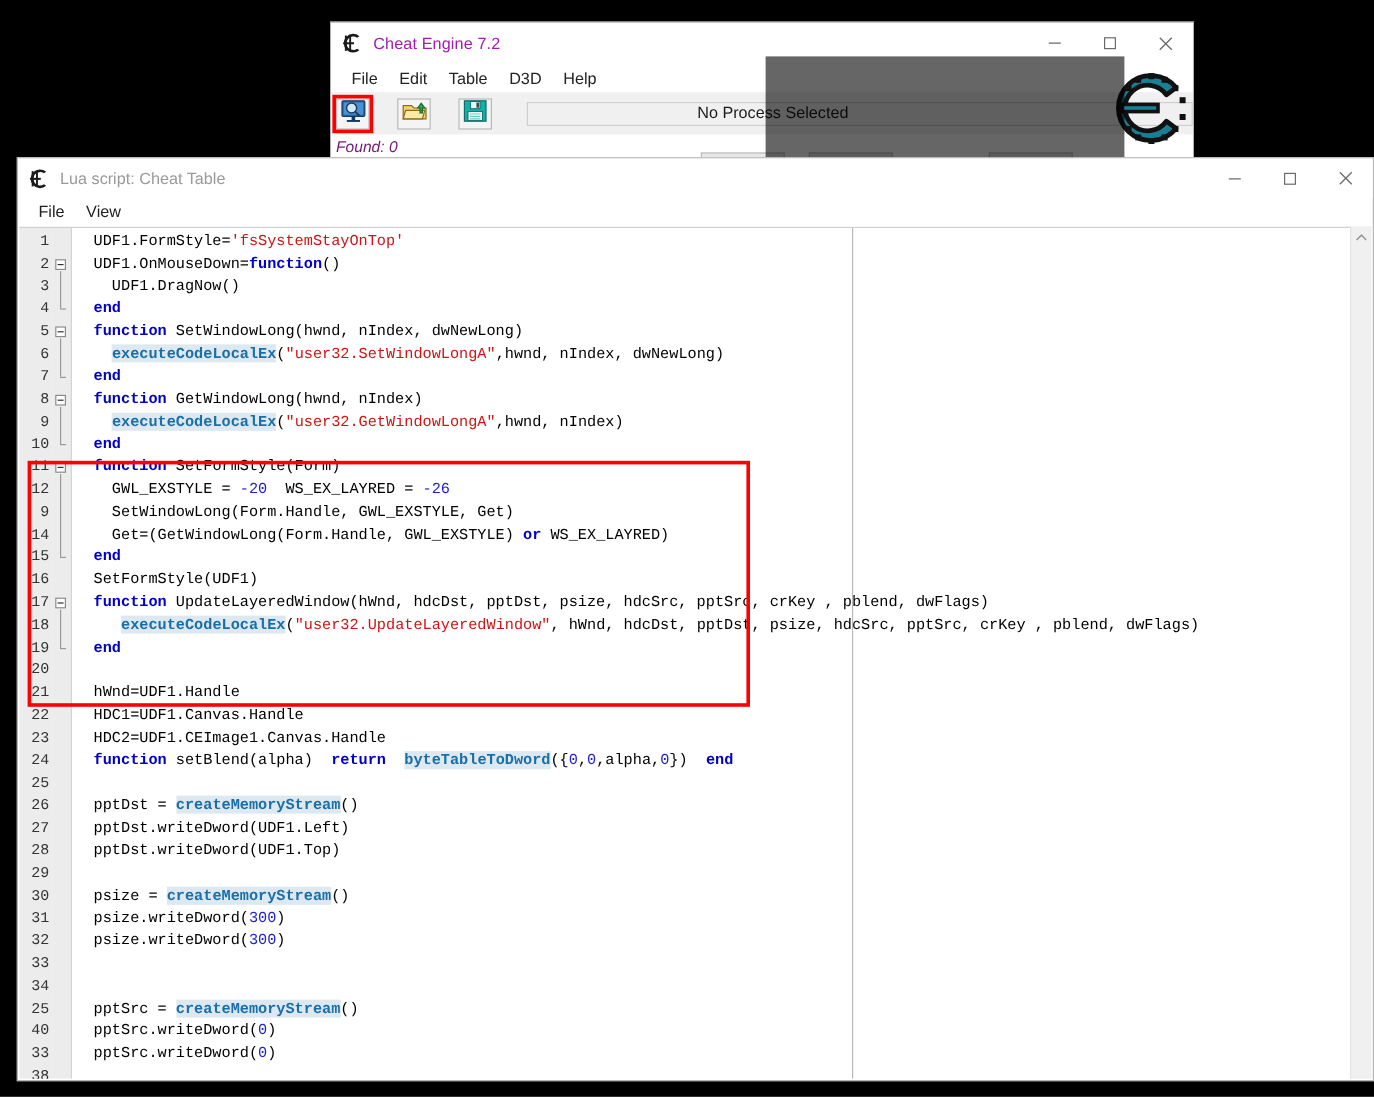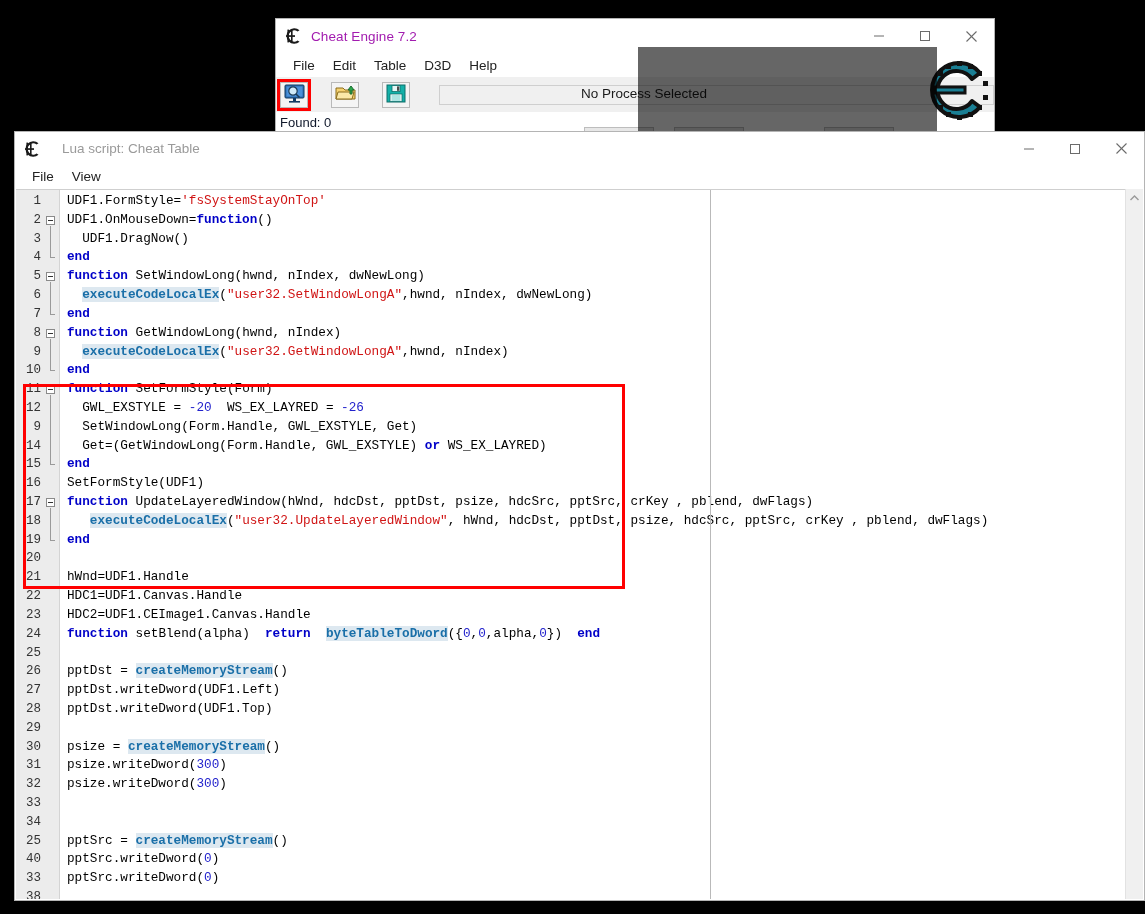--- a/index.html
+++ b/index.html
@@ -59,22 +59,23 @@
     position:relative;z-index:5;
   }
   #ce-proc-field{
     margin-left:6px;height:20px;flex:1;background:#f0f0f0;
     border:1px solid #cfcfcf;box-sizing:border-box;
   }
   #ce-proc-label{
     position:absolute;left:305px;top:8px;font-size:13.5px;color:#1b1b1b;
   }
   #ce-found{
-    height:20px;font-size:13px;color:#0f172a;padding-left:4px;display:flex;align-items:center;
+    height:20px;font-size:13px;color:#701a75;padding-left:4px;display:flex;align-items:center;
     background:#ffffff;
+    font-style:italic;
   }
   #ce-table-header{
     height:22px;display:flex;background:#f0f0f0;border-top:1px solid #d8d8d8;
   }
   .ce-col{border-right:1px solid #c8c8c8;border-bottom:1px solid #c8c8c8;
     font-size:12px;color:#222;padding:3px 5px;box-sizing:border-box;background:#f5f5f5;}
   .ce-col.c1{width:110px;}
   .ce-col.c2{width:105px;}
   .ce-col.c3{width:200px;}
   #ce-scanbtns{
@@ -93,21 +94,21 @@
     position:absolute;left:638px;top:47px;width:299px;height:301px;
     background:rgba(0,0,0,0.60);
     z-index:50;
   }
   
   #lua-window{
     position:absolute;left:14px;top:131px;width:1131px;height:770px;
     background:#ffffff;border:1px solid #b4b4b4;box-sizing:border-box;
     z-index:100;overflow:hidden;
   }
-  #lua-titlebar{height:33px;display:flex;align-items:center;position:relative;background:#fff;gap:12px;}
+  #lua-titlebar{height:33px;display:flex;align-items:center;position:relative;background:#fff;}
   #lua-title-text{font-size:13.5px;color:#9a9a9a;}
   #lua-winbtns{position:absolute;right:0;top:0;height:33px;display:flex;}
   .lua-winbtn{width:46px;height:33px;display:flex;align-items:center;justify-content:center;color:#6b6b6b;}
   #lua-menubar{height:23px;display:flex;align-items:center;padding-left:8px;font-size:13.5px;color:#222;}
   #lua-menubar .mi{padding:2px 9px;}
   #lua-editor{
     position:absolute;left:1px;top:57px;right:1px;bottom:1px;
     background:#ffffff;display:flex;
     border-top:1px solid #cfcfcf;
     overflow:hidden;
@@ -121,21 +122,21 @@
   #gutter .ln{height:18.82px;line-height:18.82px;padding-right:3px;}
   #foldcol{
     width:16px;flex:0 0 auto;background:#ececec;position:relative;
     border-right:1px solid #d4d4d4;padding-top:2px;box-sizing:border-box;
   }
   #codearea{
     flex:1;position:relative;background:#ffffff;padding-top:2px;
     font-family:"Liberation Mono", monospace;font-size:12.7px;
     color:#000;overflow:hidden;
   }
-  #codearea .cl{height:18.82px;line-height:18.82px;white-space:pre;padding-left:7px;}
+  #codearea .cl{height:18.82px;line-height:18.82px;white-space:pre;padding-left:7px;margin-left:11px;}
   
   .kw{color:#0000c8;font-weight:bold;}
   .str{color:#d01414;}
   .num{color:#2222cc;}
   .fn{color:#1a6fa8;background:#dde8f0;font-weight:bold;}
   
   #margin-line{
     position:absolute;left:650px;top:0;bottom:0;width:1px;background:#b9b9b9;
   }
   

